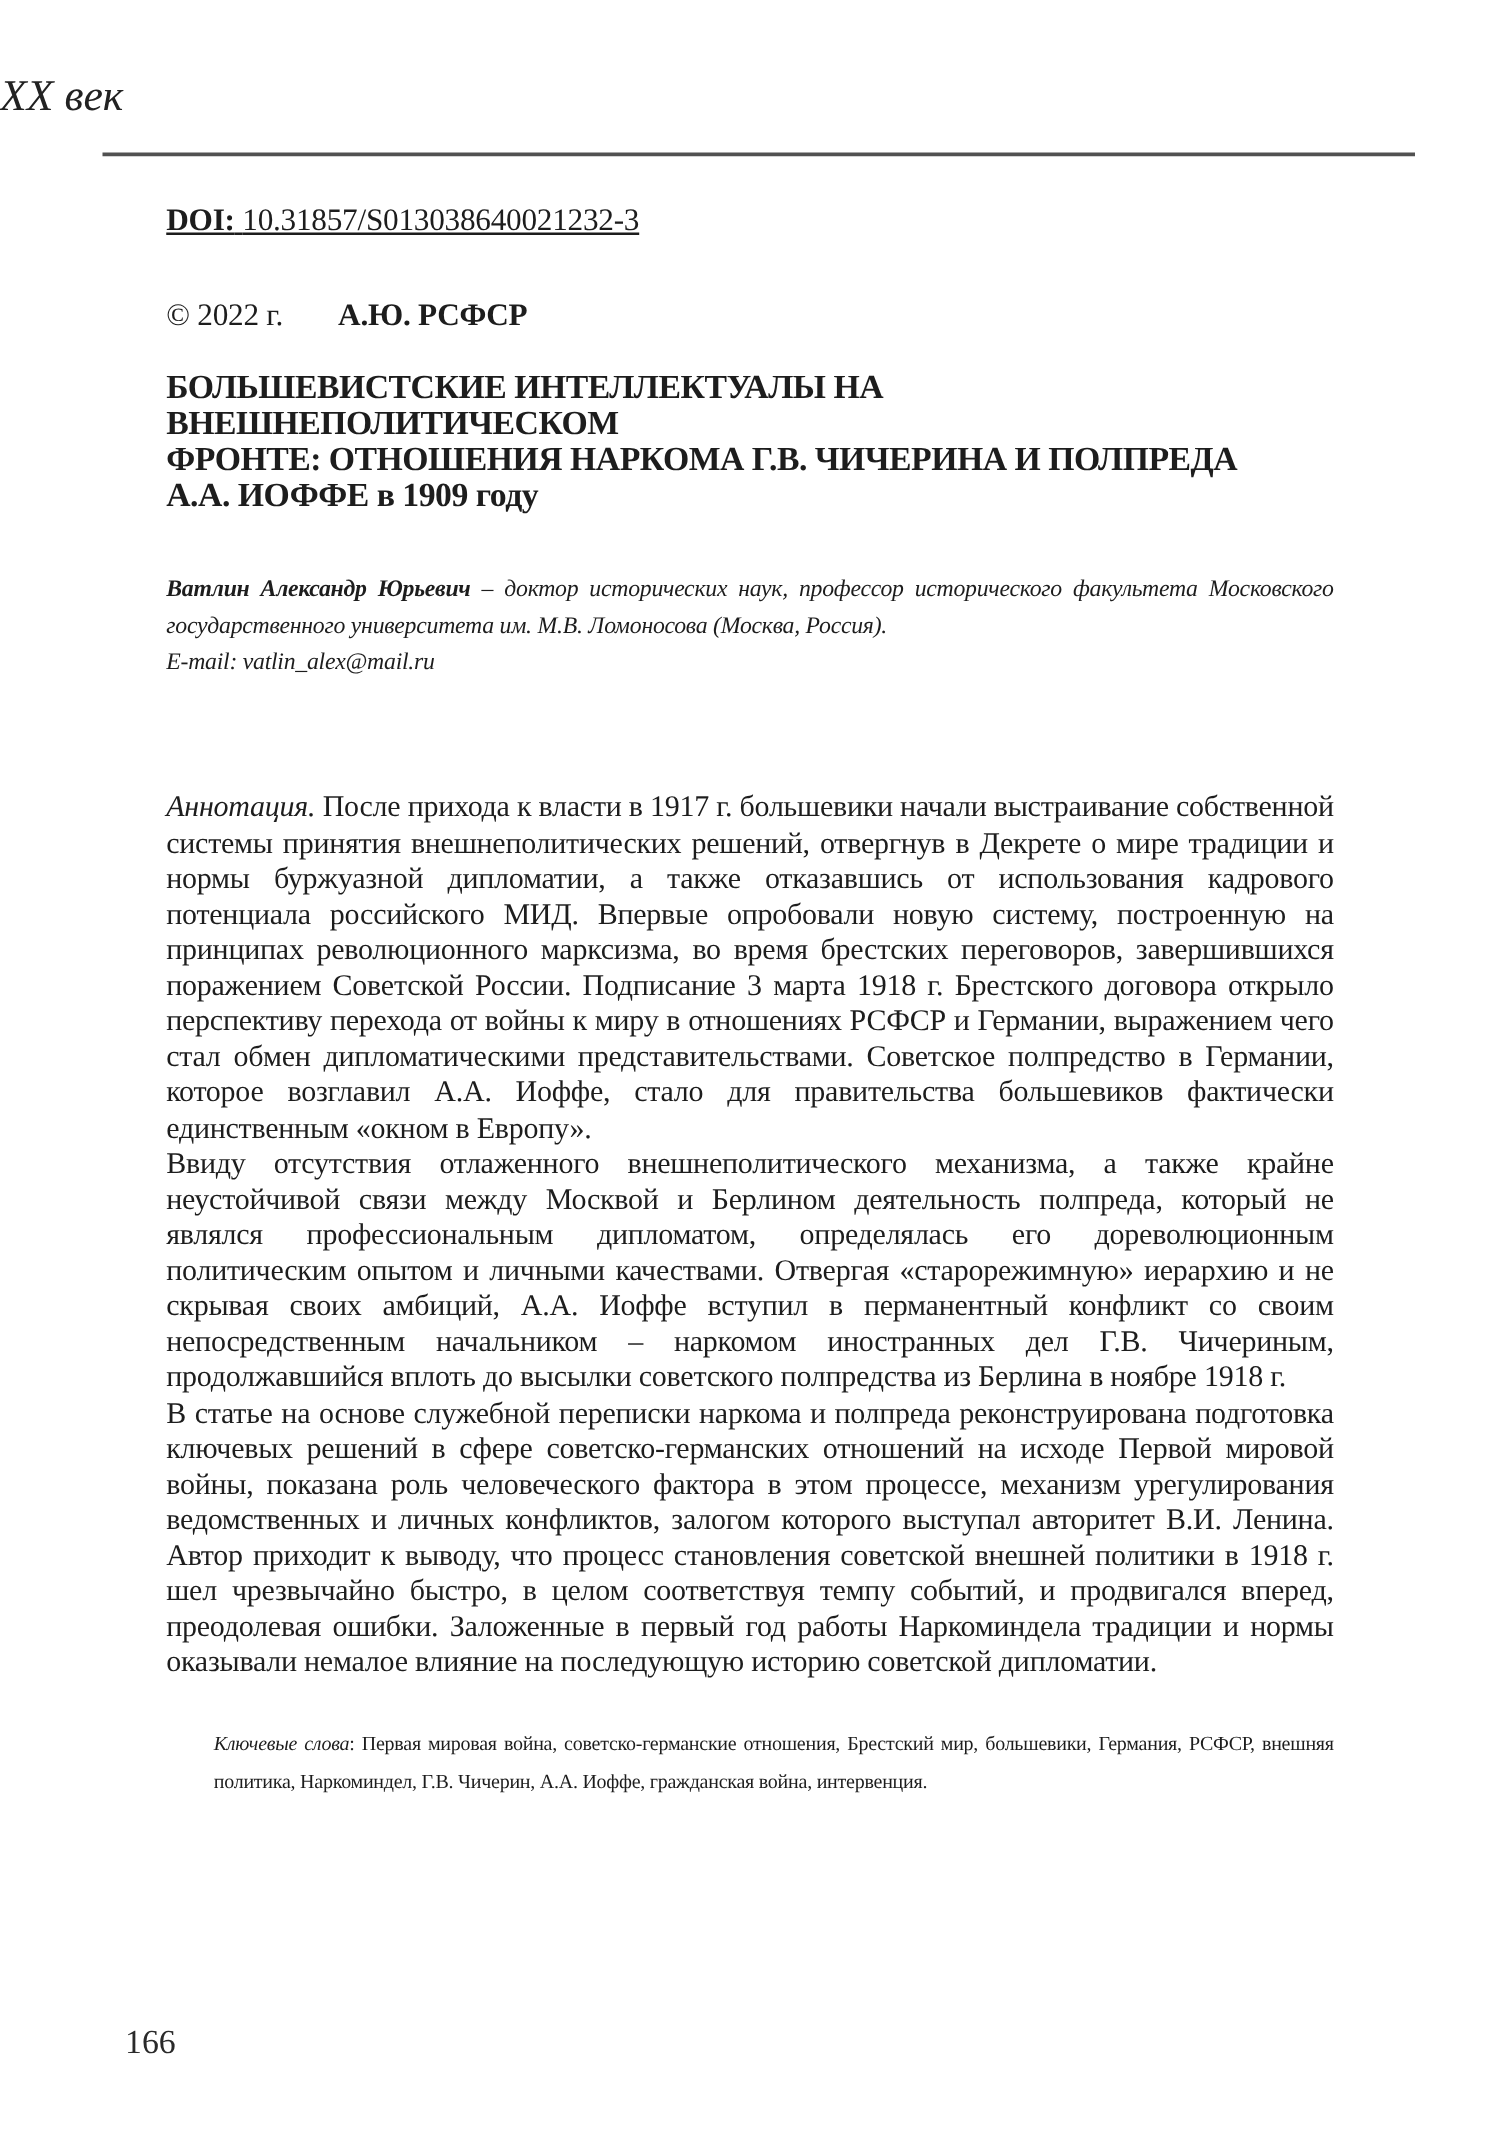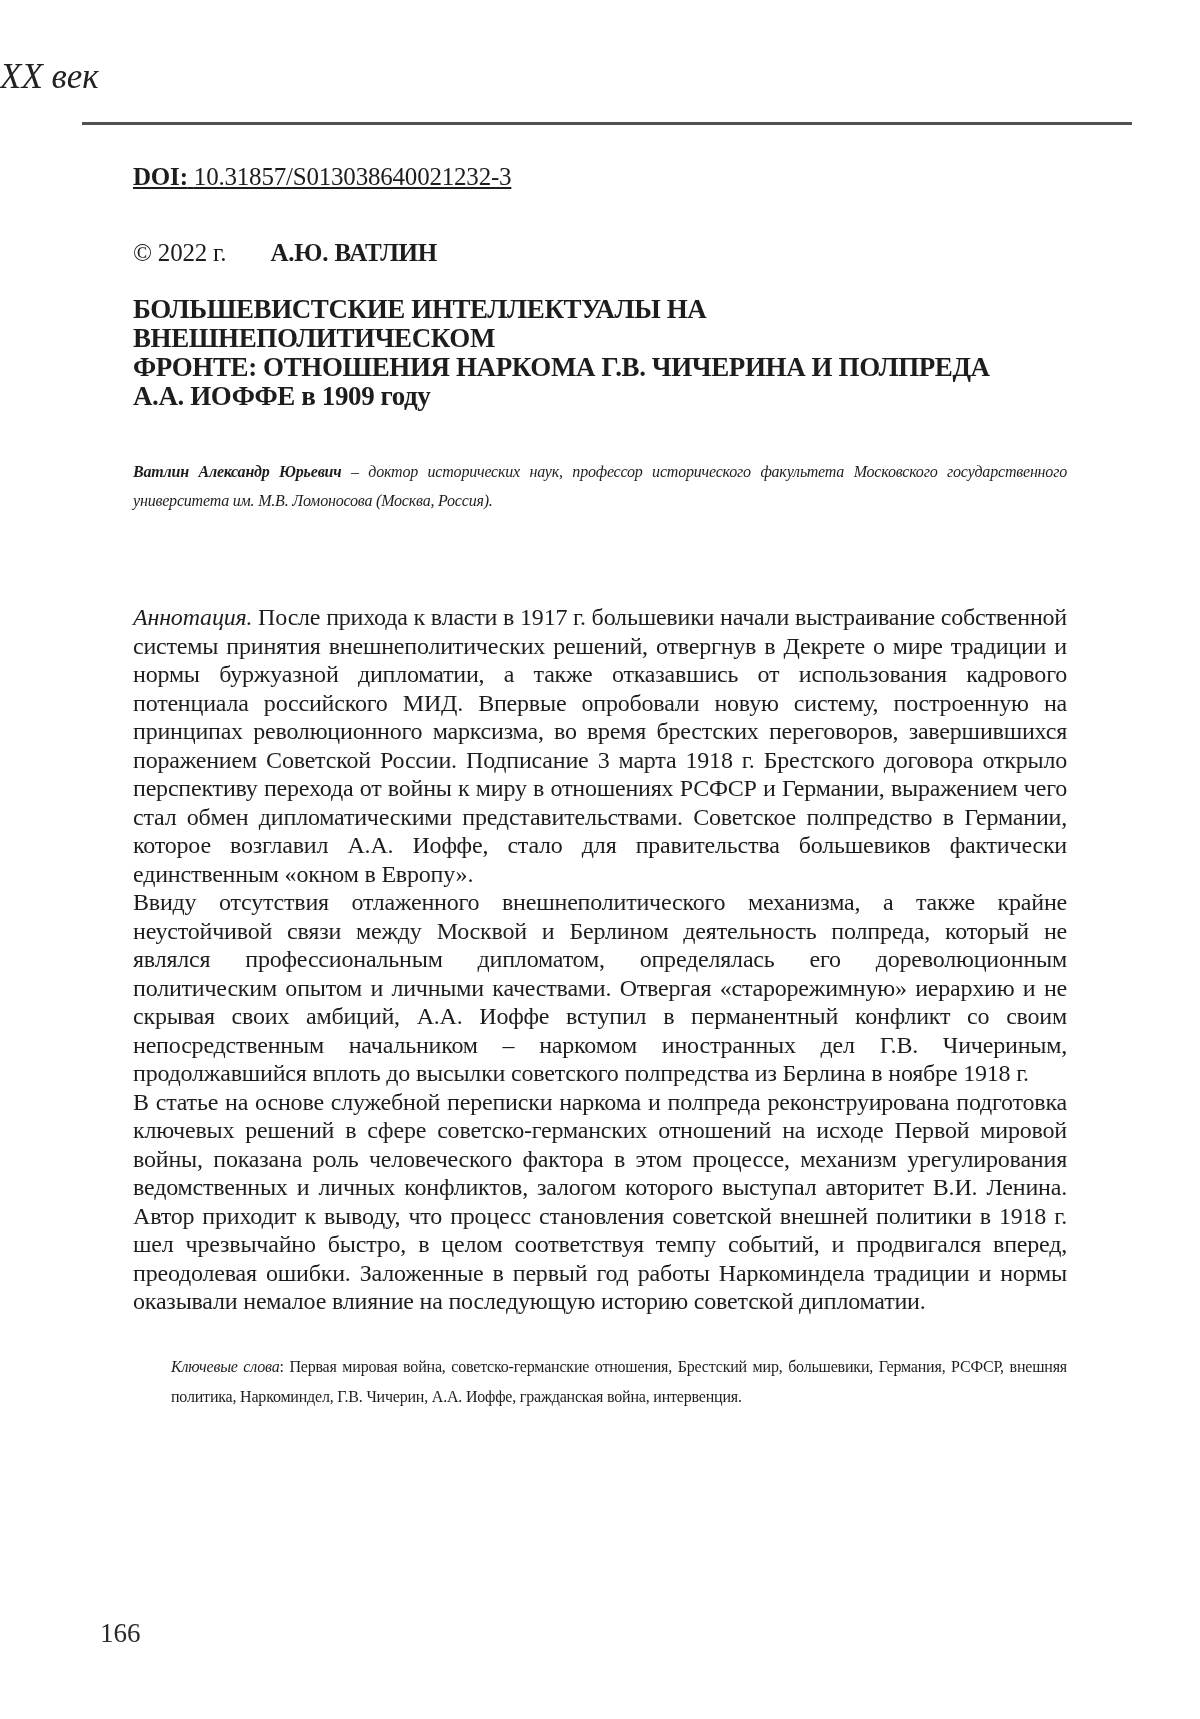--- a/index.html
+++ b/index.html
@@ -51,21 +51,21 @@
   .title-block {
     margin-top: 28px;
     font-weight: bold;
     font-size: 27px;
     line-height: 29px;
     letter-spacing: -0.4px;
   }
   .authors-block {
     margin-top: 46px;
     font-style: italic;
-    font-size: 16px;
+    font-size: 19px;
     line-height: 29px;
     text-align: justify;
   }
   .authors-block .author-name { font-weight: bold; }
   .abstract-block {
     margin-top: 88px;
     font-size: 24px;
     line-height: 28.5px;
     text-align: justify;
   }
@@ -99,31 +99,32 @@
 
   <div class="content">
 
     <div class="doi-line">
       <span class="doi-label">DOI:</span>
       <span>10.31857/S013038640021232-3</span>
     </div>
 
     <div class="byline">
       <span>© 2022 г.</span>
-      <span class="author-short">А.Ю. ВАТЛИН</span>
+      <span class="author-short">А.Ю. РСФСР</span>
     </div>
 
     <div class="title-block">
       <div>БОЛЬШЕВИСТСКИЕ ИНТЕЛЛЕКТУАЛЫ НА ВНЕШНЕПОЛИТИЧЕСКОМ</div>
       <div>ФРОНТЕ: ОТНОШЕНИЯ НАРКОМА Г.В. ЧИЧЕРИНА И ПОЛПРЕДА</div>
       <div>А.А. ИОФФЕ в 1909 году</div>
     </div>
 
     <div class="authors-block">
       <div><span class="author-name">Ватлин Александр Юрьевич</span> <span>– доктор исторических наук, профессор исторического факультета Московского государственного университета им. М.В. Ломоносова (Москва, Россия).</span></div>
+      <div>E-mail: vatlin_alex@mail.ru</div>
     </div>
 
     <div class="abstract-block">
       <p><span class="italic-lead">Аннотация.</span> <span>После прихода к власти в 1917 г. большевики начали выстраивание собственной системы принятия внешнеполитических решений, отвергнув в Декрете о мире традиции и нормы буржуазной дипломатии, а также отказавшись от использования кадрового потенциала российского МИД. Впервые опробовали новую систему, построенную на принципах революционного марксизма, во время брестских переговоров, завершившихся поражением Советской России. Подписание 3 марта 1918 г. Брестского договора открыло перспективу перехода от войны к миру в отношениях РСФСР и Германии, выражением чего стал обмен дипломатическими представительствами. Советское полпредство в Германии, которое возглавил А.А. Иоффе, стало для правительства большевиков фактически единственным «окном в Европу».</span></p>
       <p>Ввиду отсутствия отлаженного внешнеполитического механизма, а также крайне неустойчивой связи между Москвой и Берлином деятельность полпреда, который не являлся профессиональным дипломатом, определялась его дореволюционным политическим опытом и личными качествами. Отвергая «старорежимную» иерархию и не скрывая своих амбиций, А.А. Иоффе вступил в перманентный конфликт со своим непосредственным начальником – наркомом иностранных дел Г.В. Чичериным, продолжавшийся вплоть до высылки советского полпредства из Берлина в ноябре 1918 г.</p>
       <p>В статье на основе служебной переписки наркома и полпреда реконструирована подготовка ключевых решений в сфере советско-германских отношений на исходе Первой мировой войны, показана роль человеческого фактора в этом процессе, механизм урегулирования ведомственных и личных конфликтов, залогом которого выступал авторитет В.И. Ленина. Автор приходит к выводу, что процесс становления советской внешней политики в 1918 г. шел чрезвычайно быстро, в целом соответствуя темпу событий, и продвигался вперед, преодолевая ошибки. Заложенные в первый год работы Наркоминдела традиции и нормы оказывали немалое влияние на последующую историю советской дипломатии.</p>
     </div>
 
     <div class="keywords-block">
       <span class="italic-lead">Ключевые слова</span><span>: Первая мировая война, советско-германские отношения, Брестский мир, большевики, Германия, РСФСР, внешняя политика, Наркоминдел, Г.В. Чичерин, А.А. Иоффе, гражданская война, интервенция.</span>

